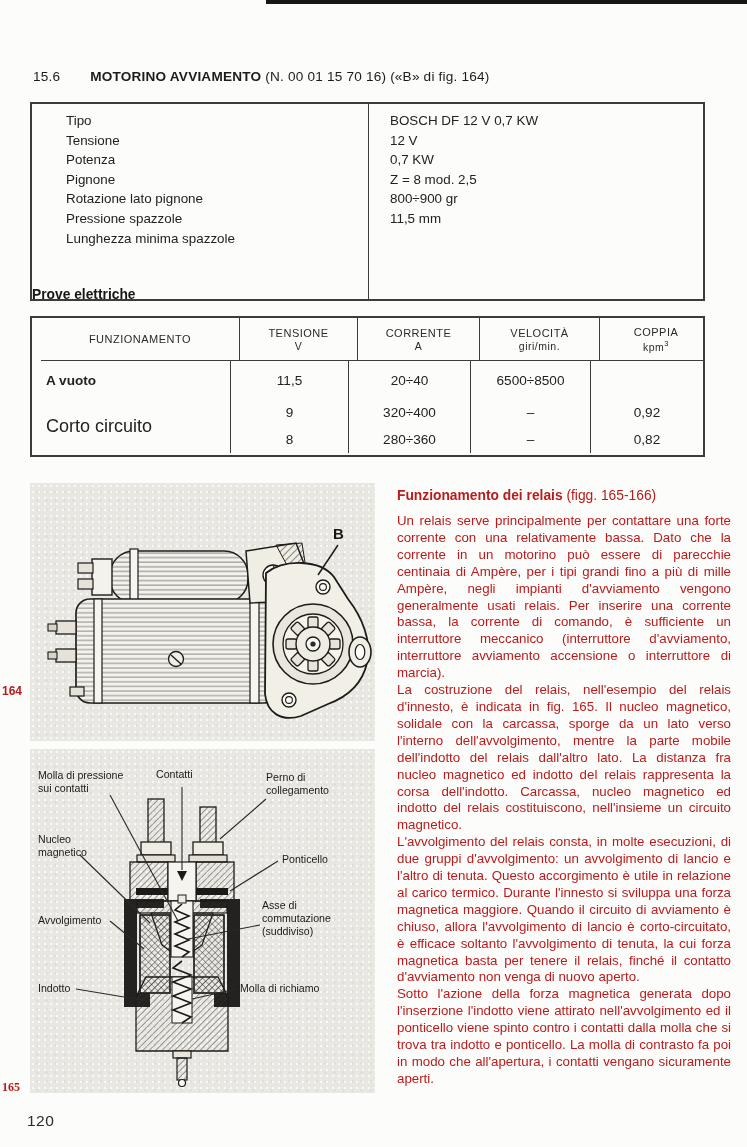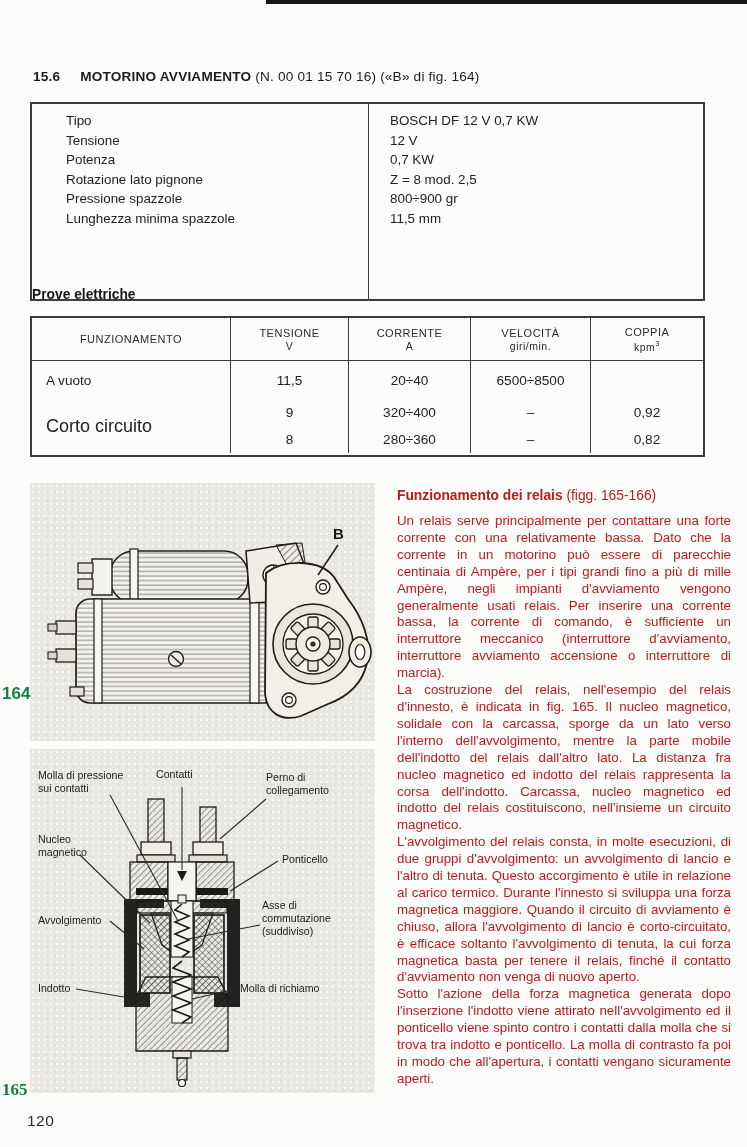--- a/index.html
+++ b/index.html
@@ -6,60 +6,60 @@
   body{
     width:747px;height:1147px;position:relative;overflow:hidden;
     background:#fcfcfa;color:#1e1e1e;
     font-family:"Liberation Sans", sans-serif;
   }
   .page{position:absolute;inset:0;}
   .top-edge{position:absolute;left:266px;top:0;width:481px;height:4px;background:#161616;}
 
   
   .header{position:absolute;left:33px;top:69px;font-size:13.6px;color:#1c1c1c;letter-spacing:.2px;white-space:nowrap;}
-  .sec-no{font-weight:bold;margin-right:20px;}
+  .sec-no{font-weight:normal;margin-right:30px;}
   .sec-title{font-weight:bold;}
   .sec-suffix{font-weight:normal;}
 
   
   .spec-table{position:absolute;left:30px;top:102px;width:675px;height:199px;border:2px solid #3c3c3c;display:flex;box-sizing:border-box;}
   .spec-left{width:336px;box-sizing:border-box;padding:9px 0 0 34px;}
   .spec-right{flex:1;border-left:1px solid #3c3c3c;box-sizing:border-box;padding:9px 0 0 21px;}
   .spec-row{height:19.6px;font-size:13.4px;color:#222;}
 
   
   .prove-heading{position:absolute;left:32px;top:287px;font-size:13.8px;font-weight:bold;color:#171717;}
   .prove-table{position:absolute;left:30px;top:316px;width:675px;border:2px solid #3c3c3c;box-sizing:border-box;background:transparent;}
-  .pt-header{display:grid;grid-template-columns:199px 118px 122px 120px 112px;border-bottom:1.5px solid #3c3c3c;}
+  .pt-header{display:grid;grid-template-columns:199px 118px 122px 120px 112px;border-bottom:1.5px solid #3c3c3c;margin-left:9px;}
   .pt-hcell{height:42px;display:flex;flex-direction:column;align-items:center;justify-content:center;border-right:1px solid #3c3c3c;font-size:11px;letter-spacing:.5px;color:#2a2a2a;text-align:center;}
   .pt-hcell:last-child{border-right:none;}
   .hunit{font-size:10.5px;margin-top:1px;}
   .hunit sup{font-size:7.5px;}
   .pt-body{display:grid;grid-template-columns:199px 118px 122px 120px 112px;padding-bottom:2px;}
   .pt-bcell{border-right:1px solid #3c3c3c;}
   .pt-bcell:last-child{border-right:none;}
   .r1{height:38px;display:flex;align-items:center;justify-content:center;font-size:13.6px;color:#222;}
   .r2,.r3{height:27px;display:flex;align-items:center;justify-content:center;font-size:13.6px;color:#222;}
-  .cell-left .r1{justify-content:flex-start;padding-left:14px;}
+  .cell-left .r1{justify-content:flex-start;padding-left:14px;font-weight:bold;}
   .r23{height:54px;display:flex;align-items:center;padding-left:14px;font-size:18px;color:#222;}
 
   
   .figure{
     position:absolute;left:30px;
     background-color:#e9e7e2;
     background-image:
       radial-gradient(rgba(255,255,255,.75) 1px, rgba(255,255,255,0) 1.4px),
       radial-gradient(rgba(60,58,52,.06) 1px, rgba(0,0,0,0) 1.4px);
     background-size:6px 6px, 9px 9px;
     background-position:0 0, 3px 4px;
   }
   .fig164{top:483px;width:345px;height:258px;}
   .fig165{top:749px;width:345px;height:344px;}
   .figure svg{position:absolute;left:0;top:0;}
-  .fig-no{position:absolute;left:2px;font-size:17px;font-weight:bold;color:#15803d;}
+  .fig-no{position:absolute;left:2px;font-size:12px;font-weight:bold;color:#b91c1c;}
   .fig-no-164{top:684px;}
   .fig-no-165{top:1080px;font-family:Liberation Serif, serif;}
   .blabel{position:absolute;left:303px;top:42px;font-size:15px;font-weight:bold;color:#161616;}
   .fig-label{position:absolute;font-size:10.6px;line-height:12.8px;color:#1b1b1b;white-space:pre-line;}
 
   
   .relay-col{position:absolute;left:397px;top:488px;width:334px;color:#b91c1c;}
   .relay-title{font-size:13.8px;margin-bottom:10px;}
   .relay-title .t-b{font-weight:bold;}
   .relay-p{font-size:13.3px;line-height:16.9px;text-align:justify;hyphens:auto;-webkit-hyphens:auto;}
@@ -76,20 +76,21 @@
   <div class="header">
     <span class="sec-no">15.6</span><span class="sec-title">MOTORINO AVVIAMENTO</span>
     <span class="sec-suffix">(N. 00 01 15 70 16) («B» di fig. 164)</span>
   </div>
 
   <div class="spec-table">
     <div class="spec-left">
       <div class="spec-row">Tipo</div>
       <div class="spec-row">Tensione</div>
       <div class="spec-row">Potenza</div>
+      <div class="spec-row">Pignone</div>
       <div class="spec-row">Rotazione lato pignone</div>
       <div class="spec-row">Pressione spazzole</div>
       <div class="spec-row">Lunghezza minima spazzole</div>
     </div>
     <div class="spec-right">
       <div class="spec-row">BOSCH DF 12 V 0,7 KW</div>
       <div class="spec-row">12 V</div>
       <div class="spec-row">0,7 KW</div>
       <div class="spec-row">Z = 8 mod. 2,5</div>
       <div class="spec-row">800÷900 gr</div>

